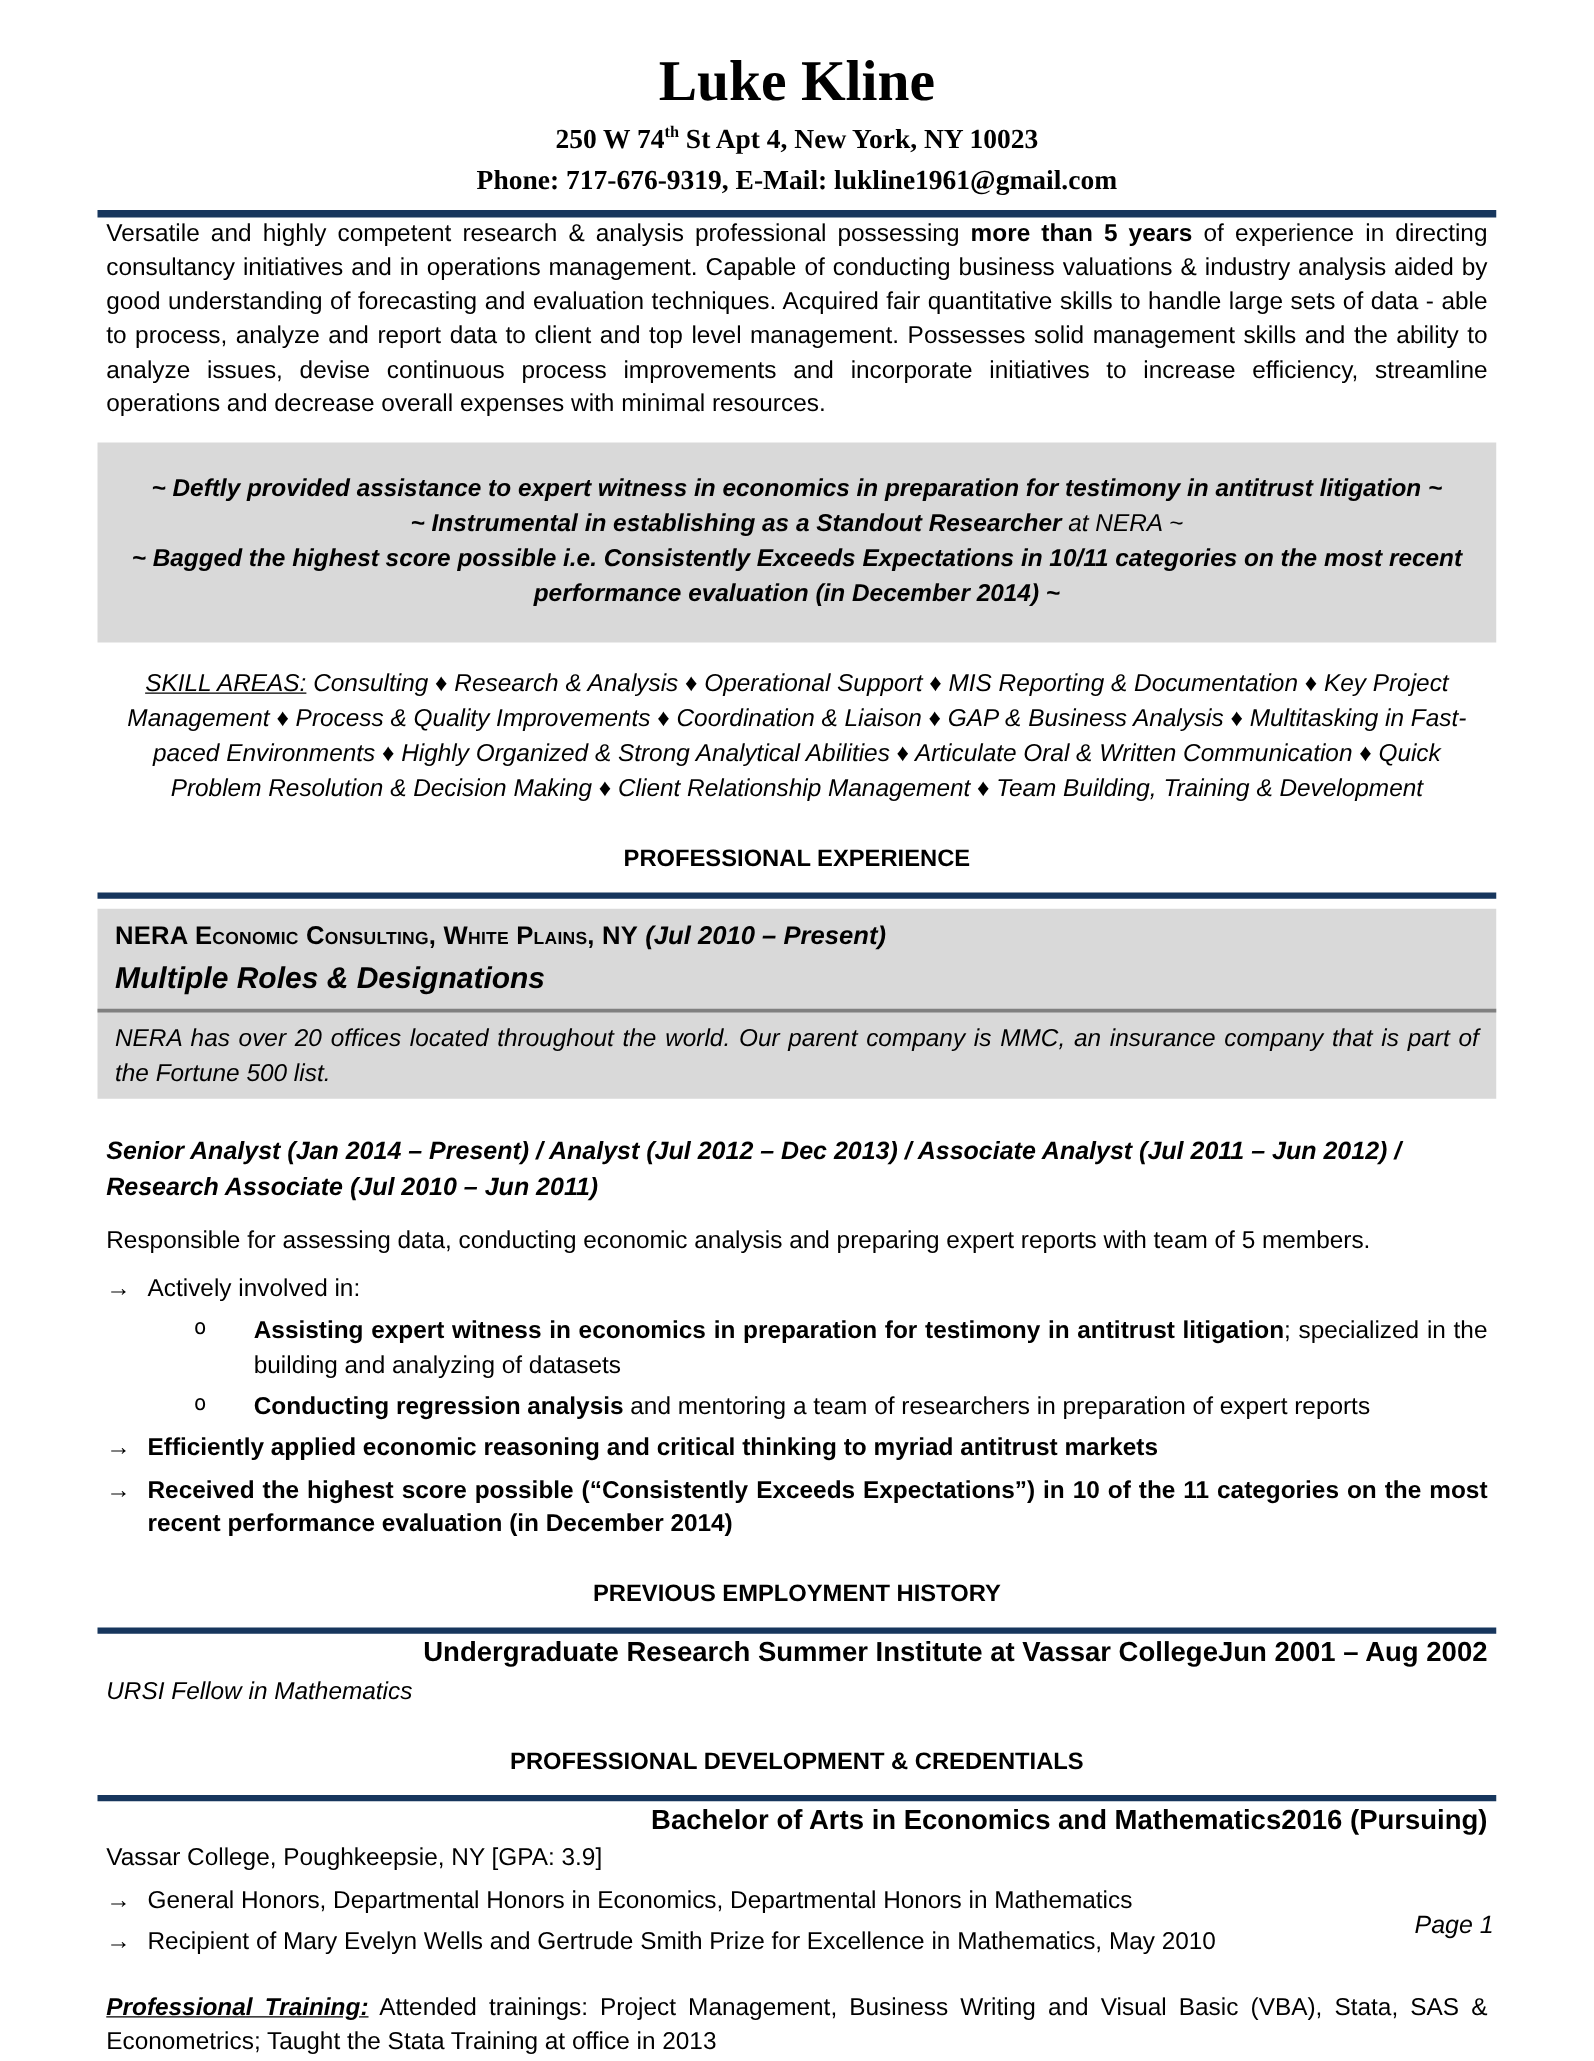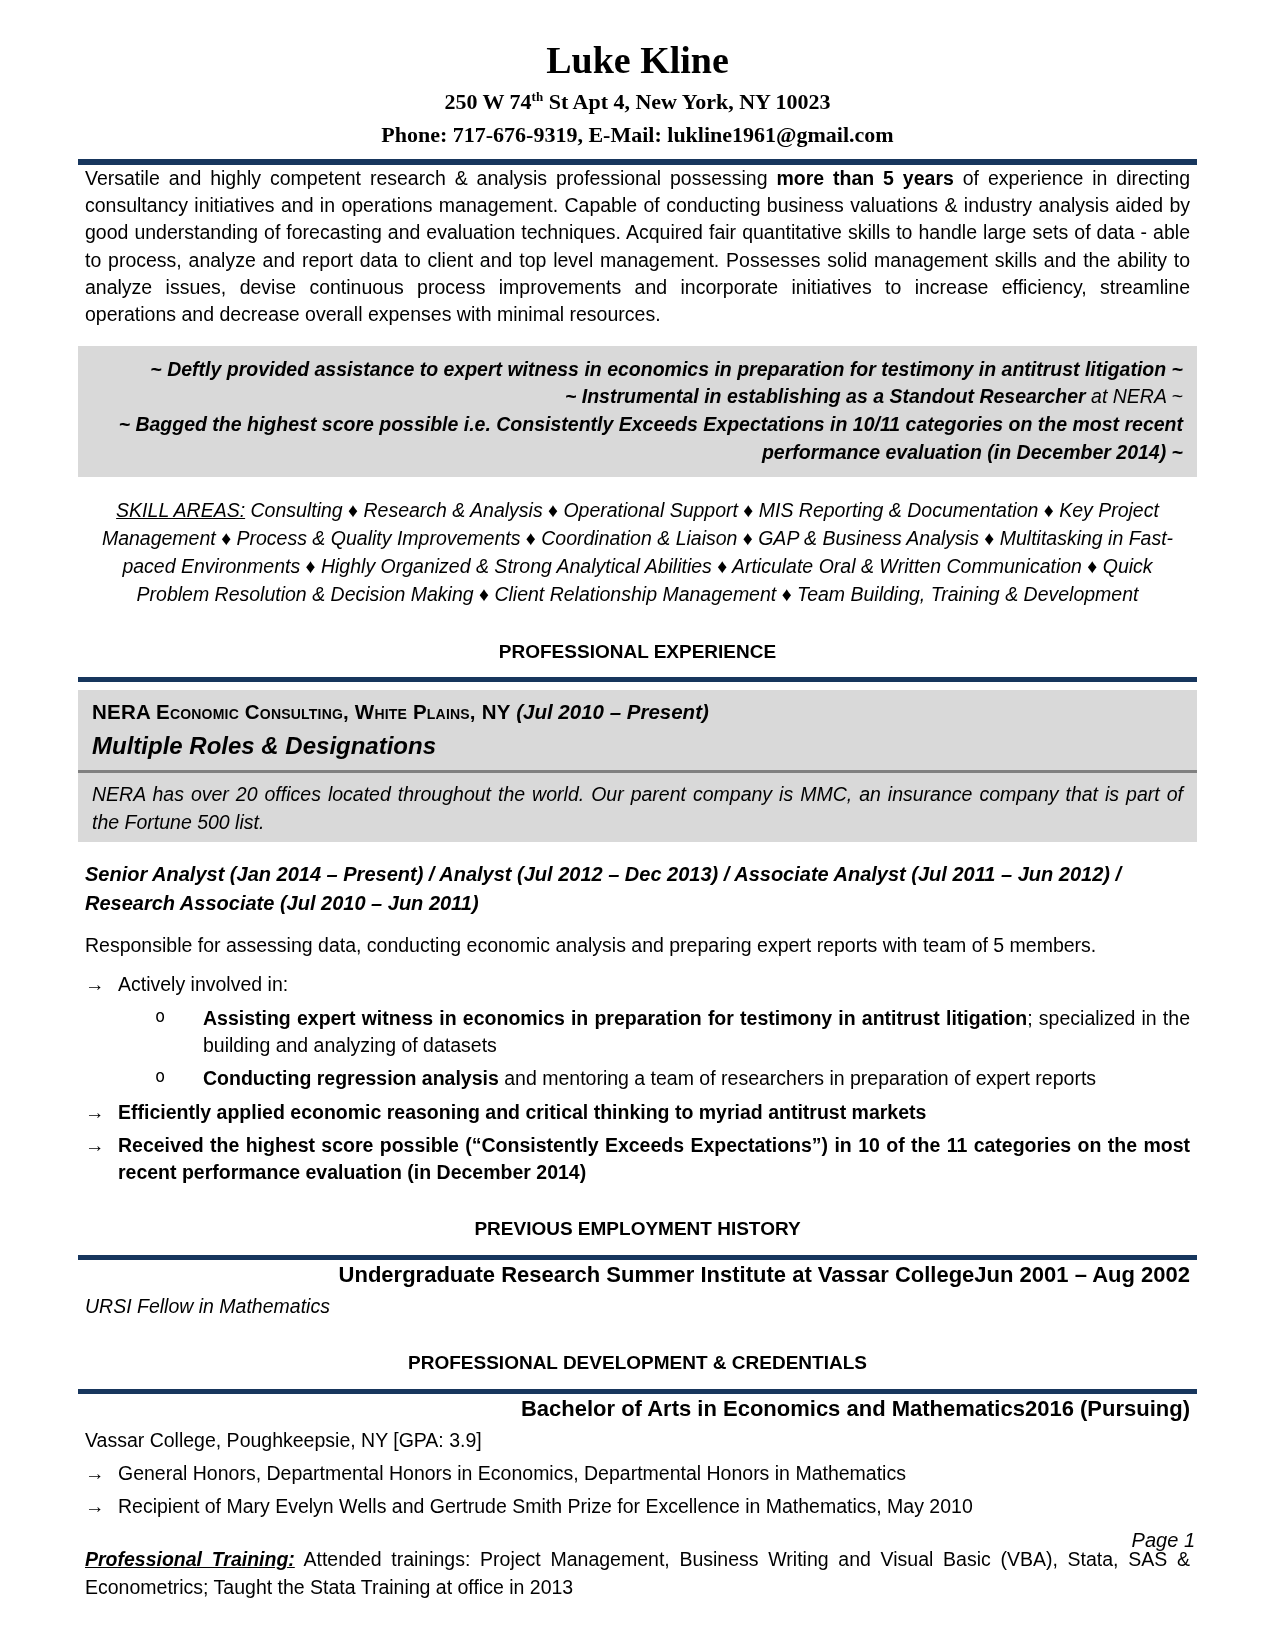--- a/index.html
+++ b/index.html
@@ -8,49 +8,49 @@
     --divider:#808080;
   }
   *{box-sizing:border-box;}
   html,body{margin:0;padding:0;background:#ffffff;}
   .page{
     width:1275px;height:1649px;margin:0 auto;background:#ffffff;color:#000;
     font-family:"Liberation Sans",sans-serif;font-size:19.5px;line-height:1.4;
     padding:40px 85px 0 85px;overflow:hidden;position:relative;
   }
   
-  .name{font-family:"Liberation Serif",serif;font-weight:bold;font-size:38px;text-align:center;line-height:1.1;}
+  .name{font-family:"Liberation Serif",serif;font-weight:bold;font-size:46px;text-align:center;line-height:1.1;}
   .addr{font-family:"Liberation Serif",serif;font-weight:bold;font-size:22px;text-align:center;line-height:1.25;margin-top:6px;}
   .addr sup{font-size:13px;}
   .rule-navy{height:6px;background:var(--navy);margin:10px -7px 0 -7px;}
   
   .doc-title{font-size:23px;font-weight:bold;text-align:center;margin:14px 0 10px 0;}
   .summary{text-align:justify;}
   
   .highlights{
-    background:var(--shade);margin:17px -7px 0 -7px;padding:10px 14px;
-    font-weight:bold;font-style:italic;text-align:right;line-height:1.43;
+    background:var(--shade);margin:17px -7px 0 -7px;padding:24px 14px;
+    font-weight:bold;font-style:italic;text-align:center;line-height:1.43;
   }
   .highlights .normal-it{font-weight:normal;}
   
   .skills{font-style:italic;text-align:center;margin-top:20px;line-height:1.43;}
   .skills .label{font-weight:normal;text-decoration:underline;}
   
   .sec-head{font-size:19px;font-weight:bold;text-align:center;margin-top:30px;}
   .sec-rule{height:5px;background:var(--navy);margin:12px -7px 0 -7px;}
   
   .org-block{background:var(--shade);margin:8px -7px 0 -7px;padding:8px 14px 6px 14px;}
   .org-line1{font-size:20.5px;font-weight:bold;}
   .org-line1 .smallcaps{font-variant:small-caps;letter-spacing:.2px;}
   .org-line1 .dates{font-style:italic;}
   .org-line2{font-size:24px;font-weight:bold;font-style:italic;margin-top:2px;}
   .org-divider{height:0;border-top:3px solid var(--divider);margin:8px -14px 0 -14px;}
   .org-desc{font-style:italic;margin-top:8px;text-align:justify;}
   
-  .roles{font-weight:bold;font-style:italic;font-size:20px;margin-top:18px;line-height:1.45;}
+  .roles{font-weight:bold;font-style:italic;font-size:20px;margin-top:28px;line-height:1.45;}
   .resp{margin-top:14px;}
   
   .blist{margin-top:12px;}
   .b-row{display:flex;margin-top:6px;}
   .b-marker{flex:0 0 33px;}
   .b-text{flex:1;text-align:justify;}
   .sub-row{display:flex;margin:6px 0 0 70px;}
   .sub-marker{flex:0 0 48px;font-family:"DejaVu Sans Mono",monospace;font-size:17px;}
   .sub-text{flex:1;text-align:justify;}
   .bold{font-weight:bold;}

